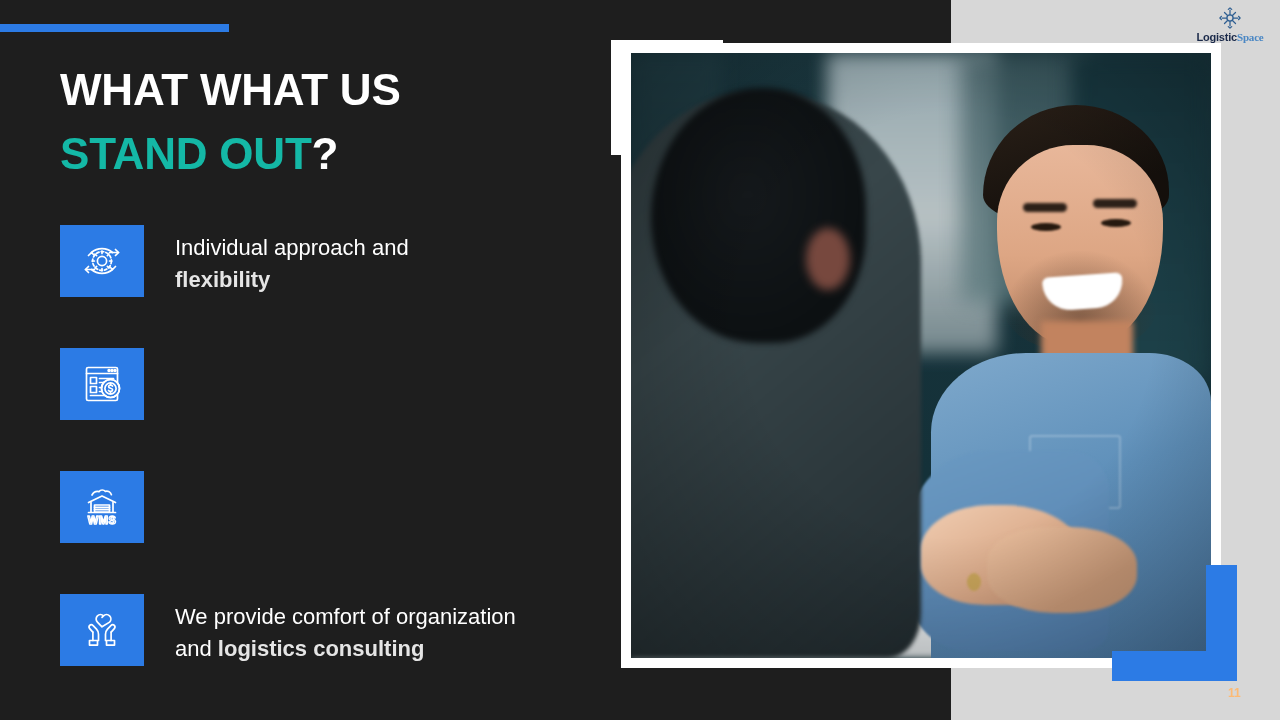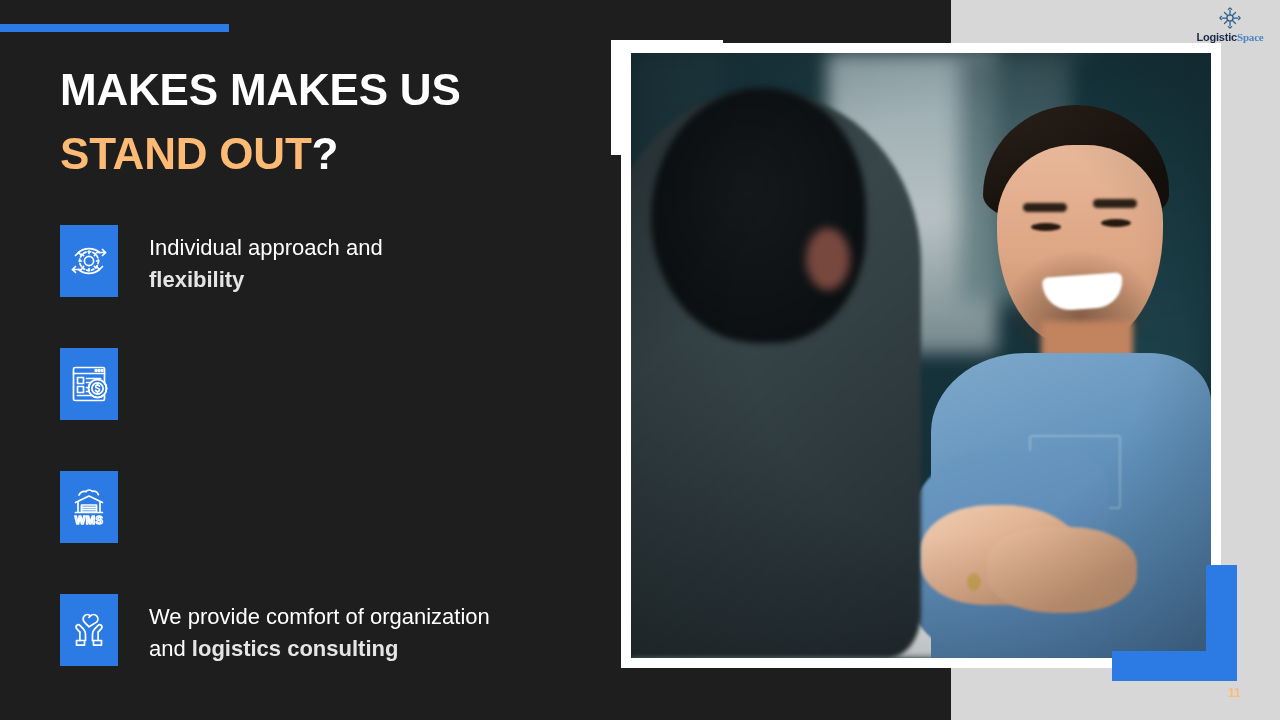--- a/index.html
+++ b/index.html
@@ -46,36 +46,36 @@
   }
   .title-line {
     font-size: 44px;
     font-weight: bold;
     line-height: 64px;
     letter-spacing: -0.2px;
     color: #ffffff;
     margin: 0;
     white-space: nowrap;
   }
-  .title-accent { color: #fdba74; }
+  .title-accent { color: #14b8a6; }
 
   
   .features {
     position: absolute;
     left: 60px; top: 225px;
     width: 545px;
   }
   .feature-row {
     display: flex;
     align-items: flex-start;
     height: 123px;
   }
   .feature-icon {
     flex: 0 0 auto;
-    width: 58px; height: 72px;
+    width: 84px; height: 72px;
     background: #2c7be5;
     display: flex;
     align-items: center;
     justify-content: center;
   }
   .feature-icon svg { display: block; }
   .feature-text {
     margin-left: 31px;
     padding-top: 7px;
     font-size: 22px;
@@ -287,21 +287,21 @@
 <body>
 
 <div class="slide">
 
   <div class="panel-dark"></div>
   <div class="panel-light"></div>
 
   <div class="top-rule"></div>
 
   <div class="title-block">
-    <div class="title-line">MAKES MAKES US</div>
+    <div class="title-line">WHAT WHAT US</div>
     <div class="title-line"><span class="title-accent">STAND OUT</span><span>?</span></div>
   </div>
 
   <div class="features">
 
     <div class="feature-row">
       <div class="feature-icon">
         <svg width="46" height="46" viewBox="0 0 46 46" fill="none" stroke="#ffffff" stroke-width="1.7" stroke-linecap="round" stroke-linejoin="round">
           <circle cx="23" cy="23" r="4.6"></circle>
           <path d="M23 15.4v-2.2M23 32.8v-2.2M30.6 23h2.2M13.2 23h2.2M28.4 17.6l1.6-1.6M16 30l1.6-1.6M28.4 28.4l1.6 1.6M16 16l1.6 1.6"></path>

